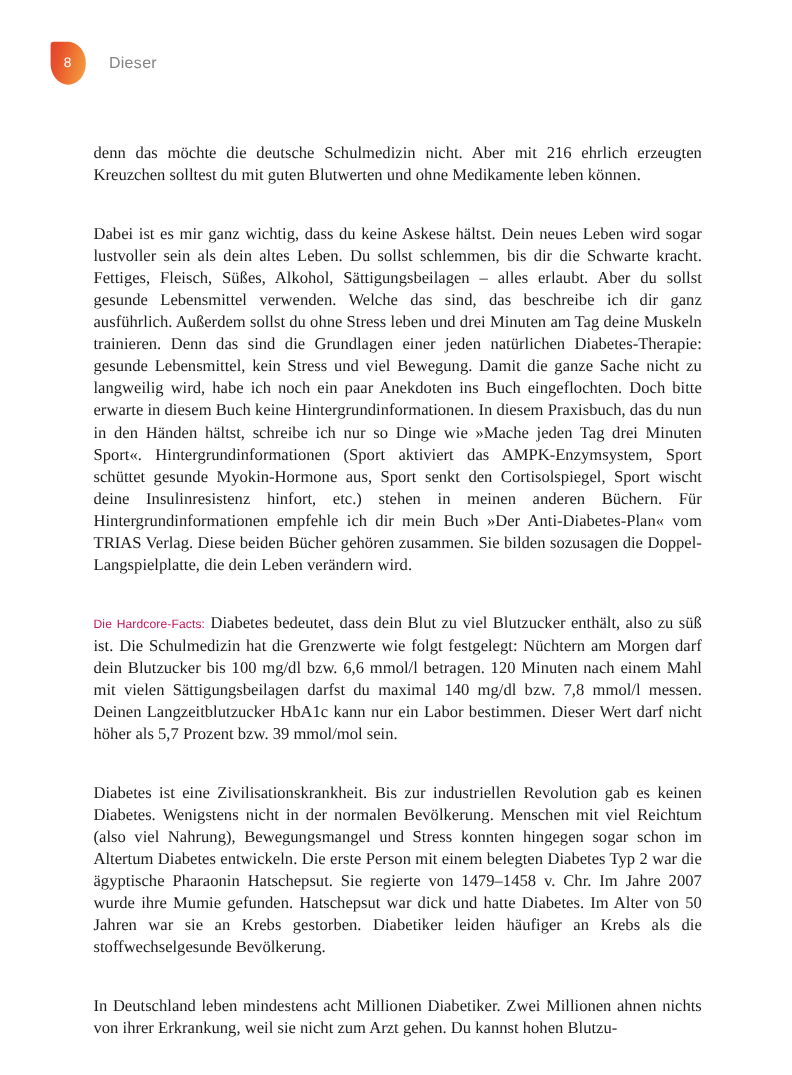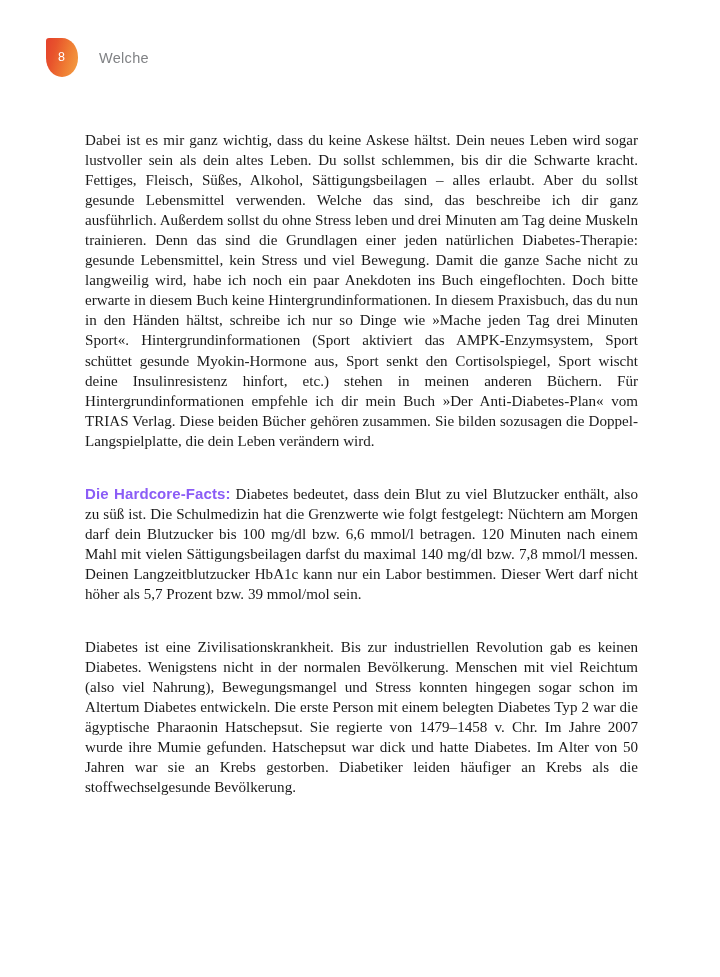--- a/index.html
+++ b/index.html
@@ -76,43 +76,45 @@
     hyphens: manual;
     -webkit-hyphens: manual;
   }
 
   .body-paragraph + .body-paragraph {
     margin-top: 33px;
   }
 
   .lead-in {
     font-family: "Liberation Sans", sans-serif;
-    font-weight: bold;
-    font-size: 15px;
-    color: #8b5cf6;
+    font-weight: normal;
+    font-size: 11px;
+    color: #be185d;
     letter-spacing: 0.1px;
   }
 </style>
 </head>
 <body>
 
 <div class="page">
 
   <div class="running-head">
     <div class="page-badge">
       <span class="page-badge-number">8</span>
     </div>
-    <span class="running-head-title">Welche</span>
+    <span class="running-head-title">Dieser</span>
   </div>
 
   <div class="text-column">
 
+    <p class="body-paragraph">denn das möchte die deutsche Schulmedizin nicht. Aber mit 216 ehrlich erzeugten Kreuzchen solltest du mit guten Blutwerten und ohne Medikamente leben können.</p>
 
     <p class="body-paragraph">Dabei ist es mir ganz wichtig, dass du keine Askese hältst. Dein neues Leben wird sogar lustvoller sein als dein altes Leben. Du sollst schlemmen, bis dir die Schwarte kracht. Fettiges, Fleisch, Süßes, Alkohol, Sättigungsbeilagen – alles erlaubt. Aber du sollst gesunde Lebensmittel verwenden. Welche das sind, das beschreibe ich dir ganz ausführlich. Außerdem sollst du ohne Stress leben und drei Minuten am Tag deine Muskeln trainieren. Denn das sind die Grundlagen einer jeden natürlichen Diabetes-Therapie: gesunde Lebensmittel, kein Stress und viel Bewegung. Damit die ganze Sache nicht zu langweilig wird, habe ich noch ein paar Anekdoten ins Buch eingeflochten. Doch bitte erwarte in diesem Buch keine Hintergrundinformationen. In diesem Praxisbuch, das du nun in den Händen hältst, schreibe ich nur so Dinge wie »Mache jeden Tag drei Minuten Sport«. Hintergrundinformationen (Sport aktiviert das AMPK-Enzymsystem, Sport schüttet gesunde Myokin-Hormone aus, Sport senkt den Cortisolspiegel, Sport wischt deine Insulinresistenz hinfort, etc.) stehen in meinen anderen Büchern. Für Hintergrundinformationen empfehle ich dir mein Buch »Der Anti-Diabetes-Plan« vom TRIAS Verlag. Diese beiden Bücher gehören zusammen. Sie bilden sozusagen die Doppel-Langspielplatte, die dein Leben verändern wird.</p>
 
     <p class="body-paragraph"><span class="lead-in">Die Hardcore-Facts:</span><span> Diabetes bedeutet, dass dein Blut zu viel Blutzucker enthält, also zu süß ist. Die Schulmedizin hat die Grenzwerte wie folgt festgelegt: Nüchtern am Morgen darf dein Blutzucker bis 100 mg/dl bzw. 6,6 mmol/l betragen. 120 Minuten nach einem Mahl mit vielen Sättigungsbeilagen darfst du maximal 140 mg/dl bzw. 7,8 mmol/l messen. Deinen Langzeitblutzucker HbA1c kann nur ein Labor bestimmen. Dieser Wert darf nicht höher als 5,7 Prozent bzw. 39 mmol/mol sein.</span></p>
 
     <p class="body-paragraph">Diabetes ist eine Zivilisationskrankheit. Bis zur industriellen Revolution gab es keinen Diabetes. Wenigstens nicht in der normalen Bevölkerung. Menschen mit viel Reichtum (also viel Nahrung), Bewegungsmangel und Stress konnten hingegen sogar schon im Altertum Diabetes entwickeln. Die erste Person mit einem belegten Diabetes Typ 2 war die ägyptische Pharaonin Hatschepsut. Sie regierte von 1479–1458 v. Chr. Im Jahre 2007 wurde ihre Mumie gefunden. Hatschepsut war dick und hatte Diabetes. Im Alter von 50 Jahren war sie an Krebs gestorben. Diabetiker leiden häufiger an Krebs als die stoffwechselgesunde Bevölkerung.</p>
 
+    <p class="body-paragraph">In Deutschland leben mindestens acht Millionen Diabetiker. Zwei Millionen ahnen nichts von ihrer Erkrankung, weil sie nicht zum Arzt gehen. Du kannst hohen Blutzu-</p>
 
   </div>
 
 </div>
 
 </body></html>

